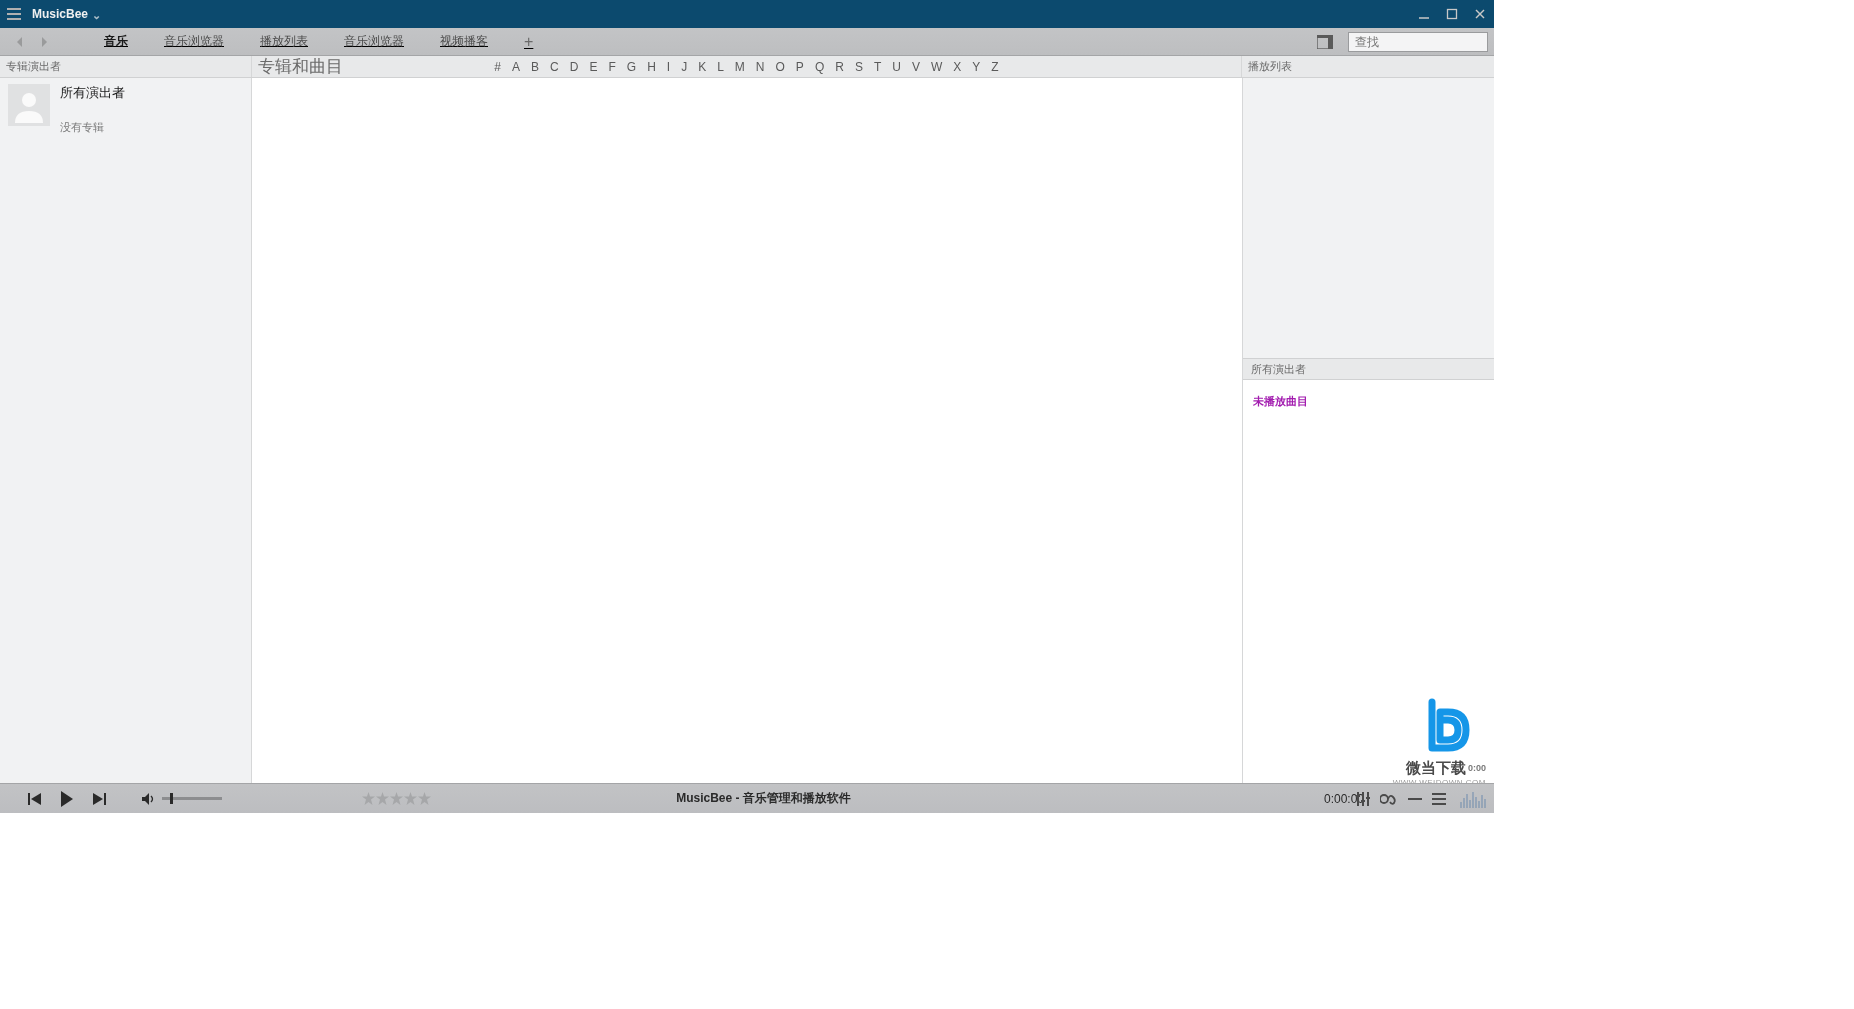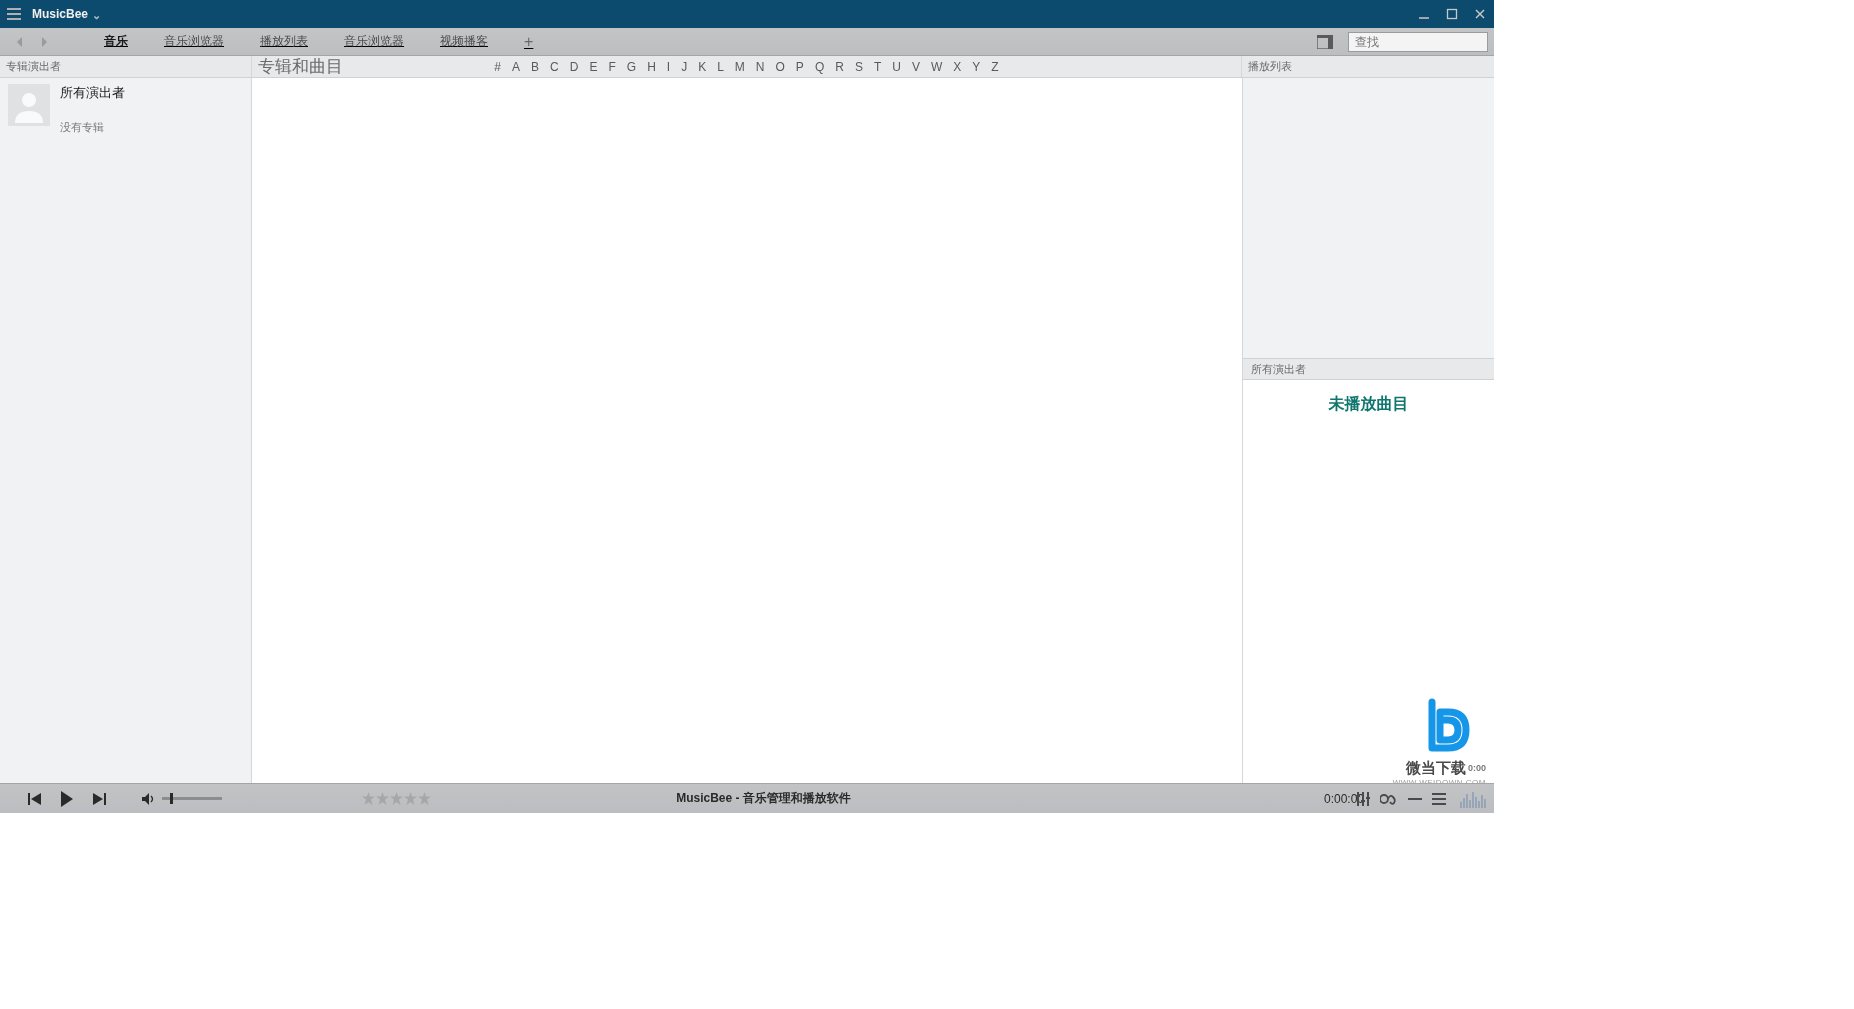--- a/index.html
+++ b/index.html
@@ -46,21 +46,21 @@
 .left-panel { width: 252px; background: #f1f2f3; border-right: 1px solid #d6d7d8; }
 .artist-entry { display: flex; padding: 6px 8px; gap: 10px; }
 .artist-entry .avatar { width: 42px; height: 42px; background: #e0e1e2; display: flex; align-items: center; justify-content: center; }
 .artist-entry .avatar svg { fill: #fafafa; }
 .artist-entry .info .name { font-size: 13px; font-weight: normal; color: #1a1a1a; text-align: center; }
 .artist-entry .info .sub { font-size: 11px; color: #7a7a7a; margin-top: 18px; }
 .center-panel { flex: 1; background: #fff; }
 .right-panel { width: 252px; background: #f1f2f3; border-left: 1px solid #d6d7d8; display: flex; flex-direction: column; }
 .right-panel .upper { height: 280px; }
 .right-panel .section-head { height: 22px; background: #e8e9ea; border-top: 1px solid #d0d1d2; border-bottom: 1px solid #d0d1d2; font-size: 11px; color: #6a6a6a; display: flex; align-items: center; padding-left: 8px; }
-.right-panel .section-body { padding: 14px 10px; font-size: 16px; color: #0f766e; font-weight: bold; background: #fff; flex: 1; text-align: center; }
+.right-panel .section-body { padding: 14px 10px; font-size: 11px; color: #a21caf; font-weight: bold; background: #fff; flex: 1; }
 
 
 .playerbar { position: absolute; left: 0; right: 0; bottom: 0; height: 30px; background: linear-gradient(#c2c3c5, #bcbdc0); border-top: 1px solid #a4a5a7; display: flex; align-items: center; }
 .playerbar .pbtn { width: 26px; display: flex; align-items: center; justify-content: center; cursor: pointer; }
 .playerbar .pbtn svg { fill: #2a2a2a; }
 .playerbar .vol-wrap { display: flex; align-items: center; margin-left: 30px; gap: 6px; }
 .playerbar .vol-wrap svg { fill: #2a2a2a; }
 .playerbar .vol-track { width: 60px; height: 3px; background: #8c8d8f; position: relative; }
 .playerbar .vol-track .thumb { position: absolute; left: 8px; top: -4px; width: 3px; height: 11px; background: #2a2a2a; }
 .playerbar .stars { margin-left: 140px; display: flex; gap: 1px; }

